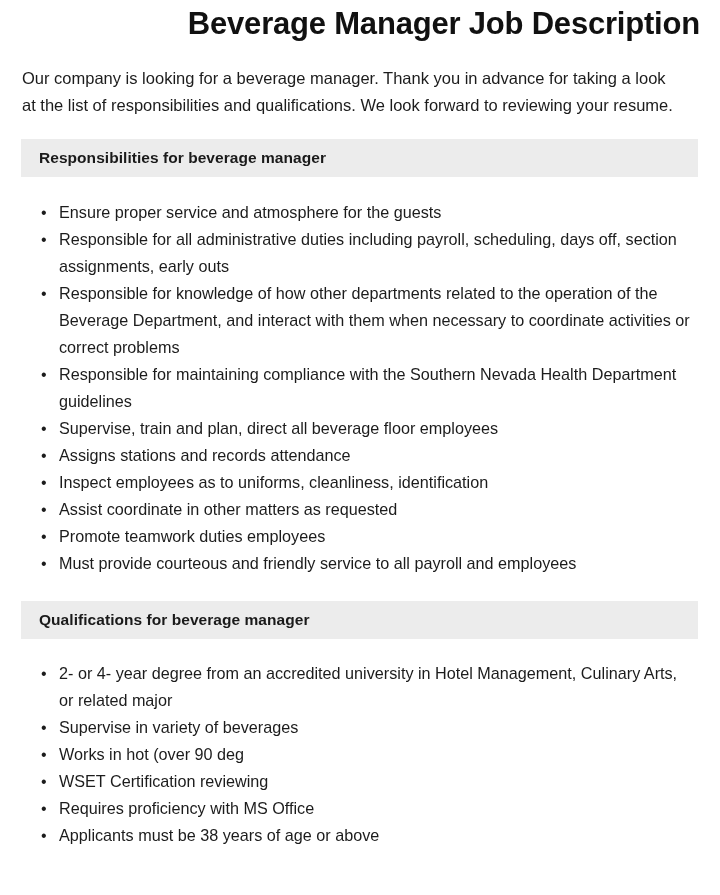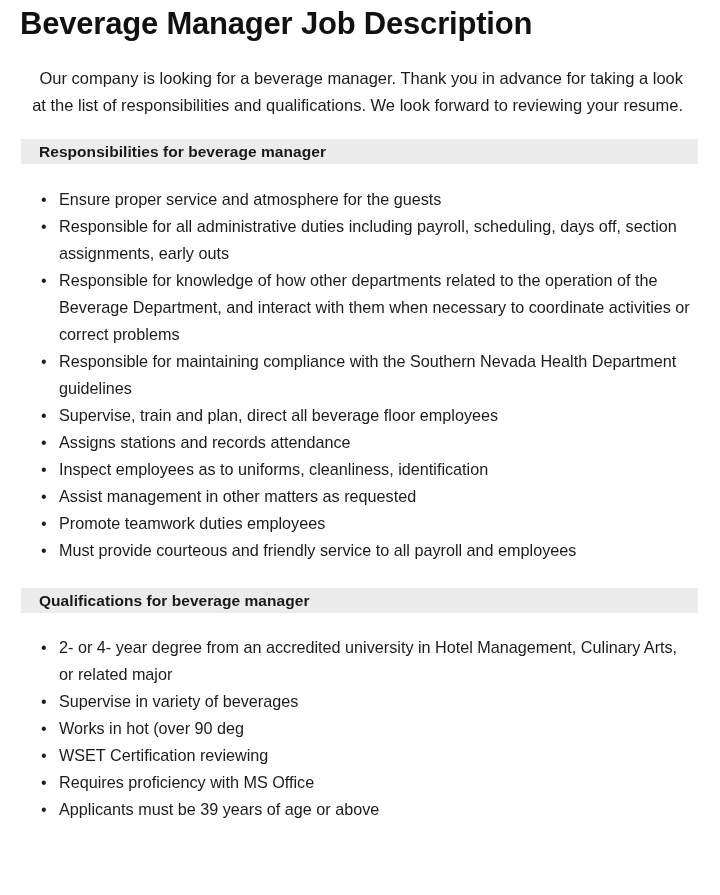--- a/index.html
+++ b/index.html
@@ -21,42 +21,42 @@
     box-sizing: border-box;
     padding: 0;
     position: relative;
   }
 
   
   .doc-title {
     font-size: 31px;
     font-weight: bold;
     line-height: 40px;
-    text-align: left;
+    text-align: right;
     color: #111111;
     margin: 0;
     padding: 4px 20px 0 20px;
     letter-spacing: -0.2px;
   }
 
   
   .intro {
     font-size: 16.5px;
     line-height: 27px;
     color: #1c1c1c;
     margin: 0;
     padding: 21px 37px 0 22px;
-    text-align: right;
+    text-align: left;
   }
 
   
   .section-band {
     background: #ececec;
     margin: 0 22px 0 21px;
-    height: 25px;
+    height: 38px;
     display: flex;
     align-items: center;
     box-sizing: border-box;
     padding-left: 18px;
   }
   .section-band-title {
     font-size: 15.5px;
     font-weight: bold;
     color: #1a1a1a;
     line-height: 20px;
@@ -113,37 +113,37 @@
   <div class="list-gap-1"></div>
 
   <ul class="bullets" id="list-responsibilities">
       <li><span class="bullet-dot">•</span><span>Ensure proper service and atmosphere for the guests</span></li>
       <li><span class="bullet-dot">•</span><span>Responsible for all administrative duties including payroll, scheduling, days off, section assignments, early outs</span></li>
       <li><span class="bullet-dot">•</span><span>Responsible for knowledge of how other departments related to the operation of the Beverage Department, and interact with them when necessary to coordinate activities or correct problems</span></li>
       <li><span class="bullet-dot">•</span><span>Responsible for maintaining compliance with the Southern Nevada Health Department guidelines</span></li>
       <li><span class="bullet-dot">•</span><span>Supervise, train and plan, direct all beverage floor employees</span></li>
       <li><span class="bullet-dot">•</span><span>Assigns stations and records attendance</span></li>
       <li><span class="bullet-dot">•</span><span>Inspect employees as to uniforms, cleanliness, identification</span></li>
-      <li><span class="bullet-dot">•</span><span>Assist management in other matters as requested</span></li>
+      <li><span class="bullet-dot">•</span><span>Assist coordinate in other matters as requested</span></li>
       <li><span class="bullet-dot">•</span><span>Promote teamwork duties employees</span></li>
       <li><span class="bullet-dot">•</span><span>Must provide courteous and friendly service to all payroll and employees</span></li>
     </ul>
 
   <div class="band-spacer-top-2"></div>
 
   <div class="section-band">
     <span class="section-band-title">Qualifications for beverage manager</span>
   </div>
 
   <div class="list-gap-2"></div>
 
   <ul class="bullets" id="list-qualifications">
       <li><span class="bullet-dot">•</span><span>2- or 4- year degree from an accredited university in Hotel Management, Culinary Arts, or related major</span></li>
       <li><span class="bullet-dot">•</span><span>Supervise in variety of beverages</span></li>
       <li><span class="bullet-dot">•</span><span>Works in hot (over 90 deg</span></li>
       <li><span class="bullet-dot">•</span><span>WSET Certification reviewing</span></li>
       <li><span class="bullet-dot">•</span><span>Requires proficiency with MS Office</span></li>
-      <li><span class="bullet-dot">•</span><span>Applicants must be 39 years of age or above</span></li>
+      <li><span class="bullet-dot">•</span><span>Applicants must be 38 years of age or above</span></li>
     </ul>
 
   <div class="tail-space"></div>
 
 </div>
 
 </body></html>

